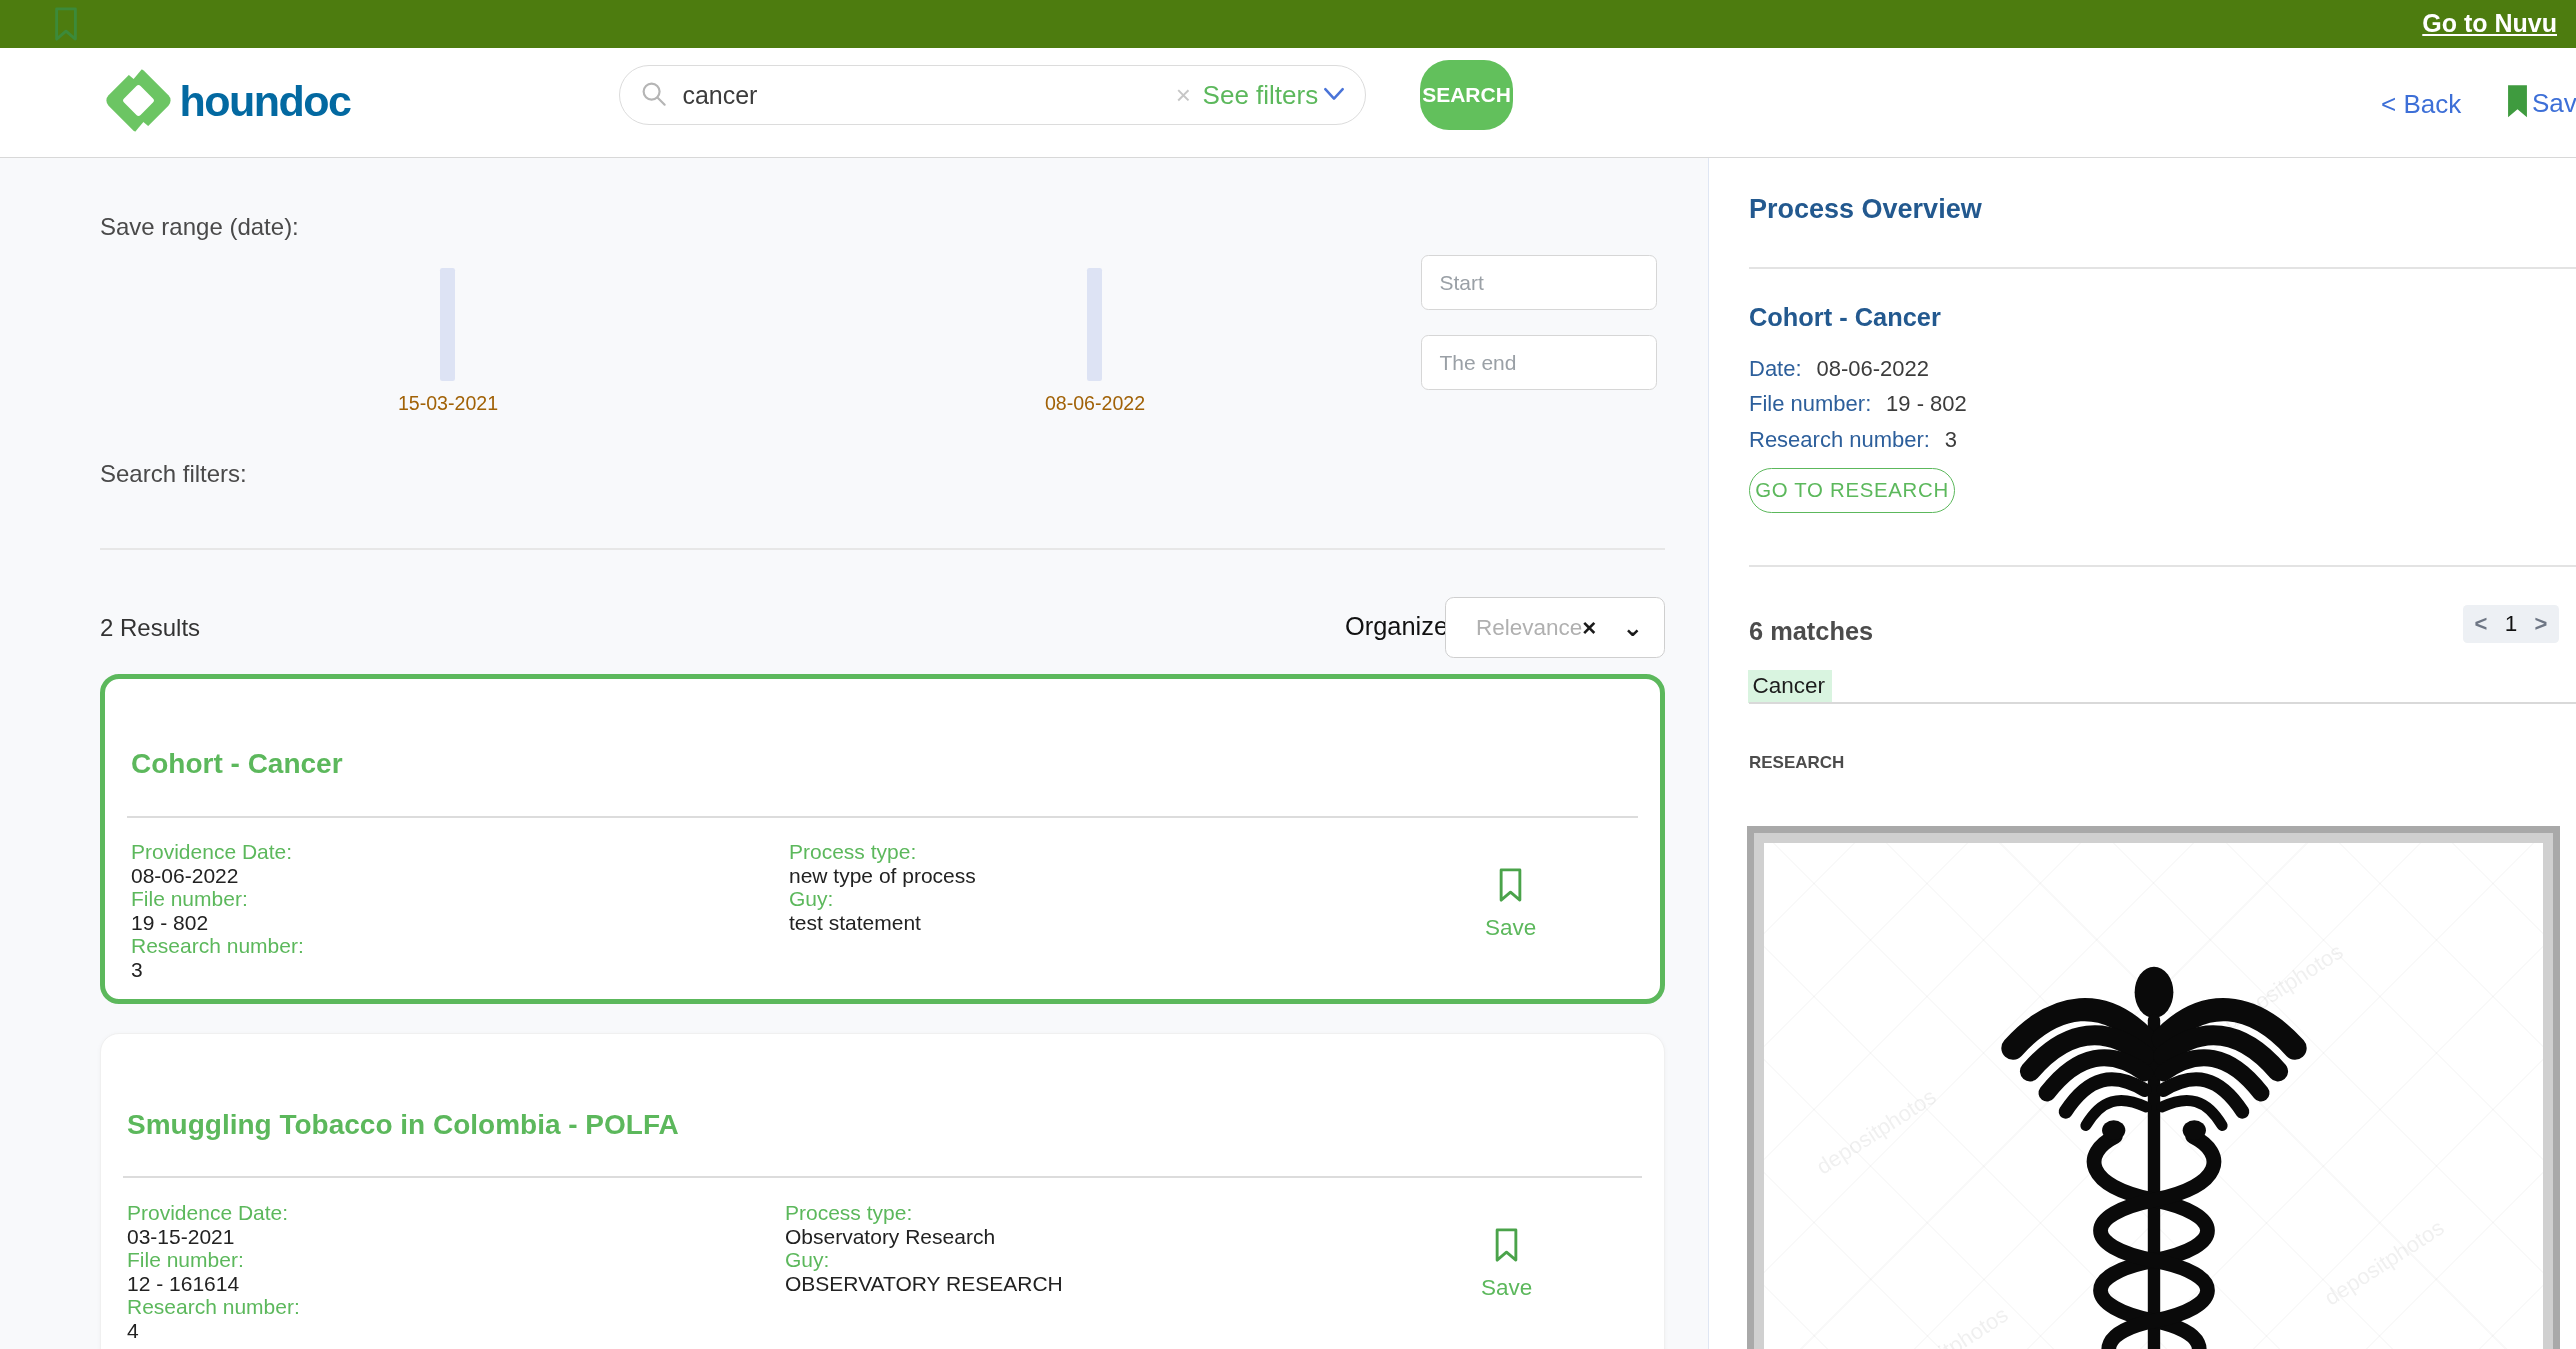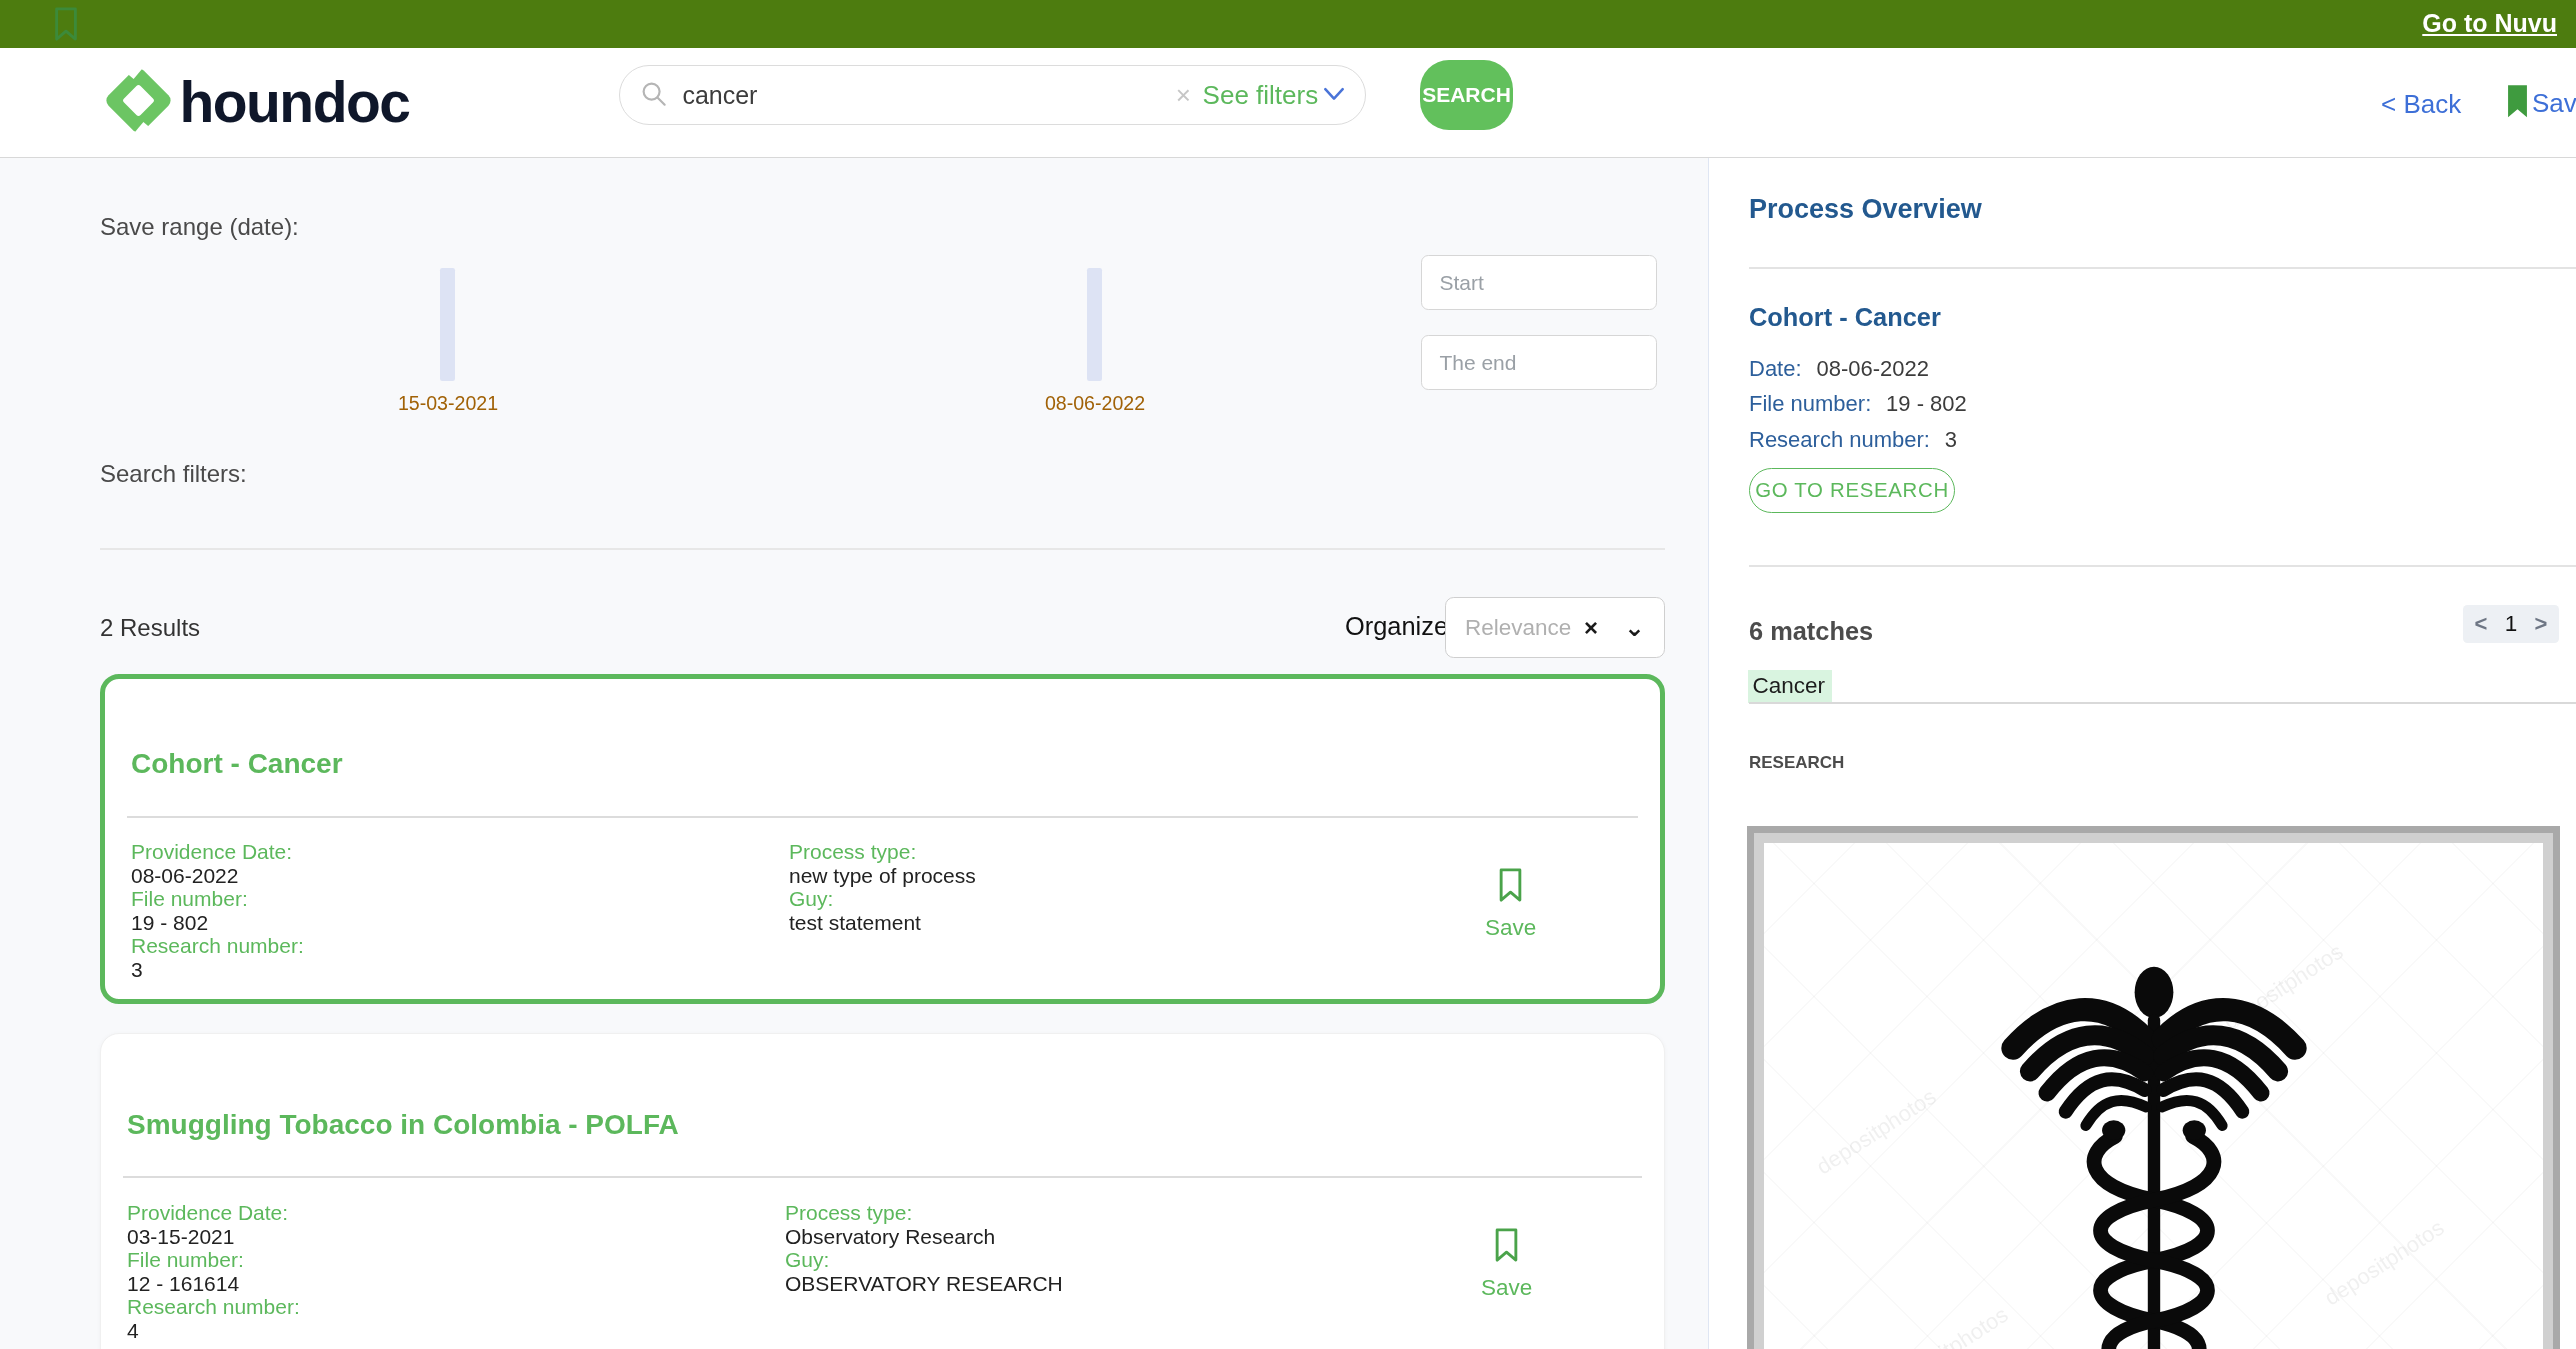--- a/index.html
+++ b/index.html
@@ -9,21 +9,21 @@
   
   .topbar { position:absolute; left:0; top:0; width:2576px; height:48px; background:#4d7c0f; }
   .topbar-bookmark { position:absolute; left:52px; top:5.8px; }
   .nuvu-link { position:absolute; right:19px; top:8.7px; color:#ffffff; font-size:25px;
                font-weight:bold; text-decoration:underline; cursor:pointer; }
 
   
   .header { position:absolute; left:0; top:48px; width:2576px; height:110px; background:#ffffff;
             border-bottom:1.5px solid #d8d8d8; }
   .logo { position:absolute; left:102px; top:16px; display:flex; align-items:center; }
-  .logo-text { color:#0f172a; font-size:57px; font-weight:600; letter-spacing:-1.5px; margin-left:4.4px; }
+  .logo-text { color:#0369a1; font-size:43px; font-weight:600; letter-spacing:-1.5px; margin-left:4.4px; }
   .search-pill { position:absolute; left:619px; top:17.4px; width:747px; height:60px;
                  background:#fff; border:1.5px solid #dcdcdc; border-radius:30px;
                  display:flex; align-items:center; padding:0 20.4px; }
   .search-input { border:none; outline:none; flex:1; font-size:25px; color:#3c3c3c;
                   margin-left:13px; background:transparent;
                   font-family:"Liberation Sans","DejaVu Sans",sans-serif; }
   .clear-x { color:#c6c6c6; font-size:26px; margin-right:11.6px; cursor:pointer; }
   .see-filters { color:#5cb85c; font-size:26px; white-space:nowrap; cursor:pointer; }
   .sf-chevron { margin-left:4.4px; cursor:pointer; }
   .char-count { position:absolute; left:1163px; top:132px; width:204px; text-align:right;
@@ -43,21 +43,21 @@
   .slider-date { position:absolute; width:160px; text-align:center; font-size:19.6px; color:#a16207; }
   .date-input { position:absolute; width:236px; height:55px; border:1.5px solid #d6d6d6; border-radius:7.3px;
                 background:#fff; font-size:21px; color:#3c3c3c; padding:0 17.4px; outline:none;
                 font-family:"Liberation Sans","DejaVu Sans",sans-serif; }
   .date-input::placeholder { color:#9aa0a6; }
   .divider { position:absolute; height:1.5px; background:#e7e7e7; }
   .results-count { position:absolute; left:100px; top:614px; font-size:24px; color:#333; }
   .organize-label { position:absolute; left:1345px; top:613px; font-size:25.4px; color:#111; }
   .organize-box { position:absolute; left:1445px; top:597px; width:220px; height:61px; background:#fff;
                   border:1.5px solid #cfcfcf; border-radius:8.7px; display:flex; align-items:center;
-                  padding:0 19px; cursor:pointer; }
+                  padding:0 30px; cursor:pointer; }
   .organize-value { color:#b0b0b0; font-size:22.5px; flex:1; }
   .organize-x { color:#1a1a1a; font-size:24px; font-weight:bold; margin-right:26px; cursor:pointer; }
   .organize-chev { color:#1a1a1a; font-size:25px; font-weight:bold; cursor:pointer; }
 
   
   .card { position:absolute; left:100px; width:1565px; background:#fff; border-radius:19px; }
   .card.hl { border:5.1px solid #5cb85c; }
   .card.plain { border:0.7px solid #f0f0f0; box-shadow:0 1.5px 5.8px rgba(0,0,0,.04); }
   .card-title { position:absolute; left:26px; font-size:28px; font-weight:bold; color:#5cb85c; cursor:pointer; }
   .card-divider { position:absolute; left:22px; right:22px; height:1.5px; background:#dcdcdc; }

